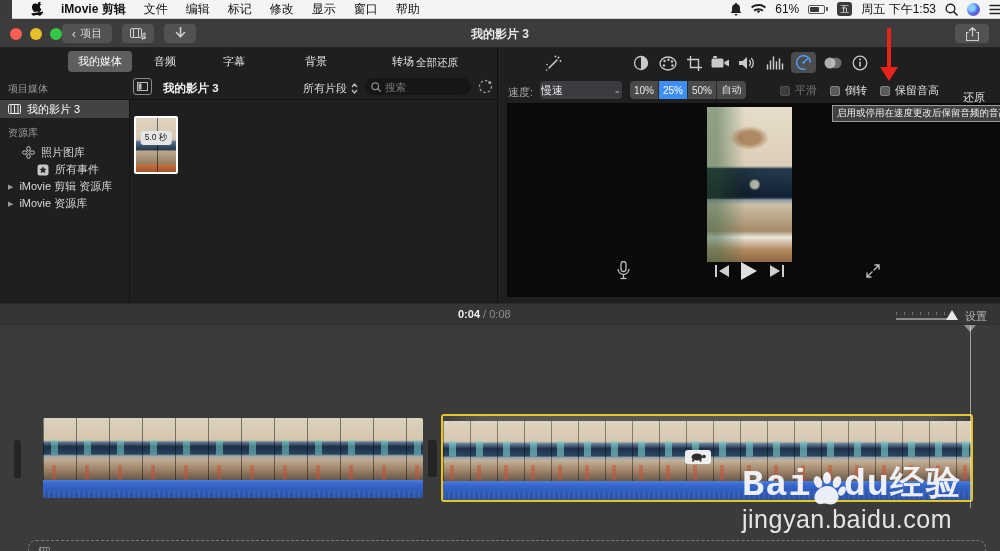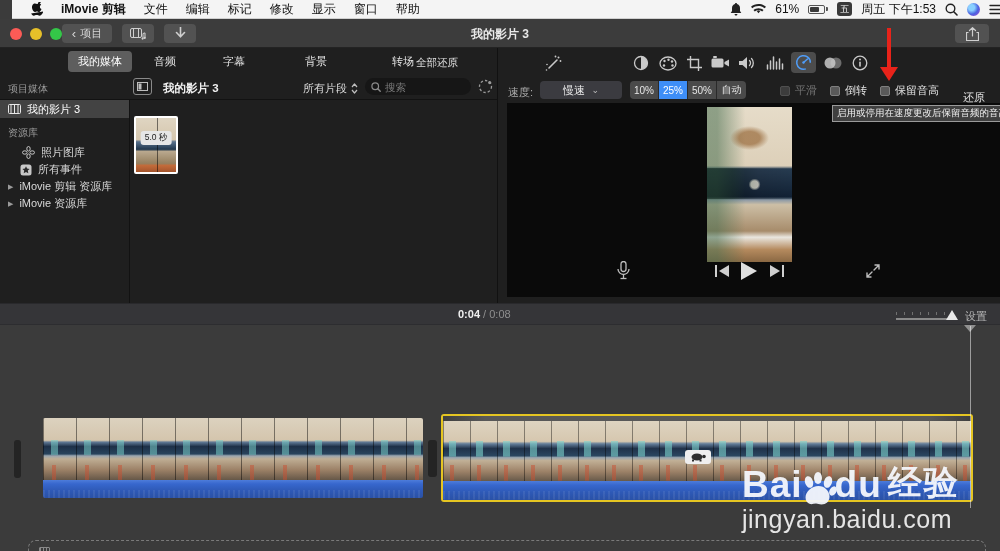--- a/index.html
+++ b/index.html
@@ -75,21 +75,21 @@
 
   
   .adjustbar { position:absolute; left:497px; top:0; width:503px; height:30px; }
   .aicon { position:absolute; top:6px; width:20px; height:18px; display:flex; align-items:center; justify-content:center; }
   .aicon.selbox { background:#4c4c4c; border-radius:4px; width:25px; height:21px; top:4px; }
   .resetall { position:absolute; left:913px; top:56px; color:#e0e0e0; font-size:10.5px; }
 
   .speedrow { position:absolute; left:497px; top:30px; width:503px; height:25px; }
   .sp-label { position:absolute; left:11px; top:7px; color:#a8a8a8; font-size:11px; }
   .sp-dd { position:absolute; left:43px; top:3px; width:82px; height:18px; background:#3b3b40; border-radius:4px;
-    color:#ececec; font-size:11px; display:flex; align-items:center; padding:0 23px; }
+    color:#ececec; font-size:11px; display:flex; align-items:center; padding:0 1px; }
   .sp-dd .chev { margin-left:auto; color:#bdbdbd; font-size:9px; }
   .seg { position:absolute; left:133px; top:3px; height:18px; display:flex; border-radius:4px; overflow:hidden;
     background:#4a4a4a; }
   .seg .s { width:29px; display:flex; align-items:center; justify-content:center; font-size:10px; color:#e6e6e6;
     border-right:1px solid #2a2a2a; }
   .seg .s:last-child { border-right:none; }
   .seg .s.on { background:#3e8ef7; color:#fff; }
   .chk { position:absolute; top:5px; display:flex; align-items:center; gap:5px; font-size:11px; color:#e2e2e2; }
   .chk .box { width:10px; height:10px; background:#5a5a5a; border:1px solid #808080; border-radius:2px; }
   .chk.dim { color:#757575; }
@@ -143,23 +143,23 @@
 
   .clip1 { position:absolute; left:43px; top:93px; width:380px; height:80px; border-radius:2px; overflow:hidden; }
   .clip2 { position:absolute; left:441px; top:89px; width:532px; height:88px; border:2px solid #e5c522;
     border-radius:3px; overflow:hidden; background:#2b2b2b; }
   .clip2-topbar { height:5px; background:linear-gradient(90deg,#3f3f3f,#585858 8%,#585858 92%,#3f3f3f); }
   .turtle-badge { position:absolute; left:242px; top:34px; width:26px; height:14px; background:#efefef;
     border-radius:3px; display:flex; align-items:center; justify-content:center; }
 
   
   .wm { position:absolute; left:742px; top:460px; color:rgba(244,247,252,.95); z-index:40;
-    display:flex; align-items:flex-end; font-weight:bold; }
+    display:flex; align-items:flex-end; font-weight:bold;font-family:Liberation Mono, monospace; }
   .wm .latin { font-size:37px; letter-spacing:1px; }
-  .wm .cjk { font-size:34px; margin-left:6px; letter-spacing:2px; }
+  .wm .cjk { font-size:34px; margin-left:0; letter-spacing:2px; }
   .wm-url { position:absolute; left:742px; top:505px; color:rgba(238,238,238,.95); z-index:40;
     font-size:25px; letter-spacing:.5px; }
   .paw { position:relative; width:36px; height:34px; margin:0 -2px; }
 
   
   .dropzone { position:absolute; left:28px; top:215px; width:958px; height:40px;
     border:1px dashed #7a7a7a; border-radius:8px; }
   .dz-icon { position:absolute; left:10px; top:6px; width:11px; height:9px; border:1px solid #8a8a8a; border-radius:1px;
     background:repeating-linear-gradient(90deg,#8a8a8a 0 1px, transparent 1px 3px); }
 
@@ -323,21 +323,21 @@
         <svg width="13" height="13" viewBox="0 0 13 13">
             <g fill="none" stroke="#c8c8c8" stroke-width="1">
               <ellipse cx="6.5" cy="2.8" rx="1.7" ry="2.3"></ellipse>
               <ellipse cx="6.5" cy="10.2" rx="1.7" ry="2.3"></ellipse>
               <ellipse cx="2.8" cy="6.5" rx="2.3" ry="1.7"></ellipse>
               <ellipse cx="10.2" cy="6.5" rx="2.3" ry="1.7"></ellipse>
             </g>
           </svg>
         <span>照片图库</span>
       </div>
-      <div class="sb-row" style="padding-left:20px;">
+      <div class="sb-row" style="padding-left:7px;justify-content:center;">
         <svg width="12" height="12" viewBox="0 0 12 12">
             <rect x="0.5" y="0.5" width="11" height="11" rx="2.5" fill="#c8c8c8"></rect>
             <path d="M6 2.2 L7.1 4.6 L9.6 4.9 L7.8 6.6 L8.3 9.2 L6 7.9 L3.7 9.2 L4.2 6.6 L2.4 4.9 L4.9 4.6 Z" fill="#2a2a2a"></path>
           </svg>
         <span>所有事件</span>
       </div>
       <div class="sb-row">
         <span class="disc">▶</span>
         <span>iMovie 剪辑 资源库</span>
       </div>

